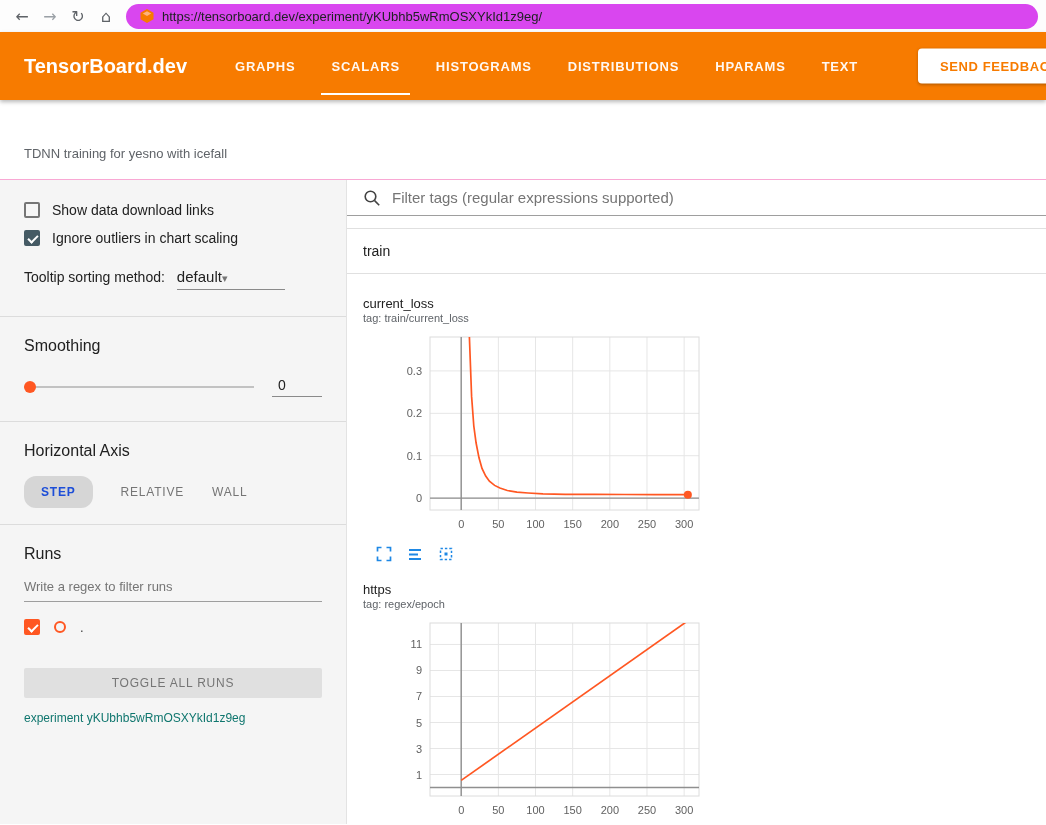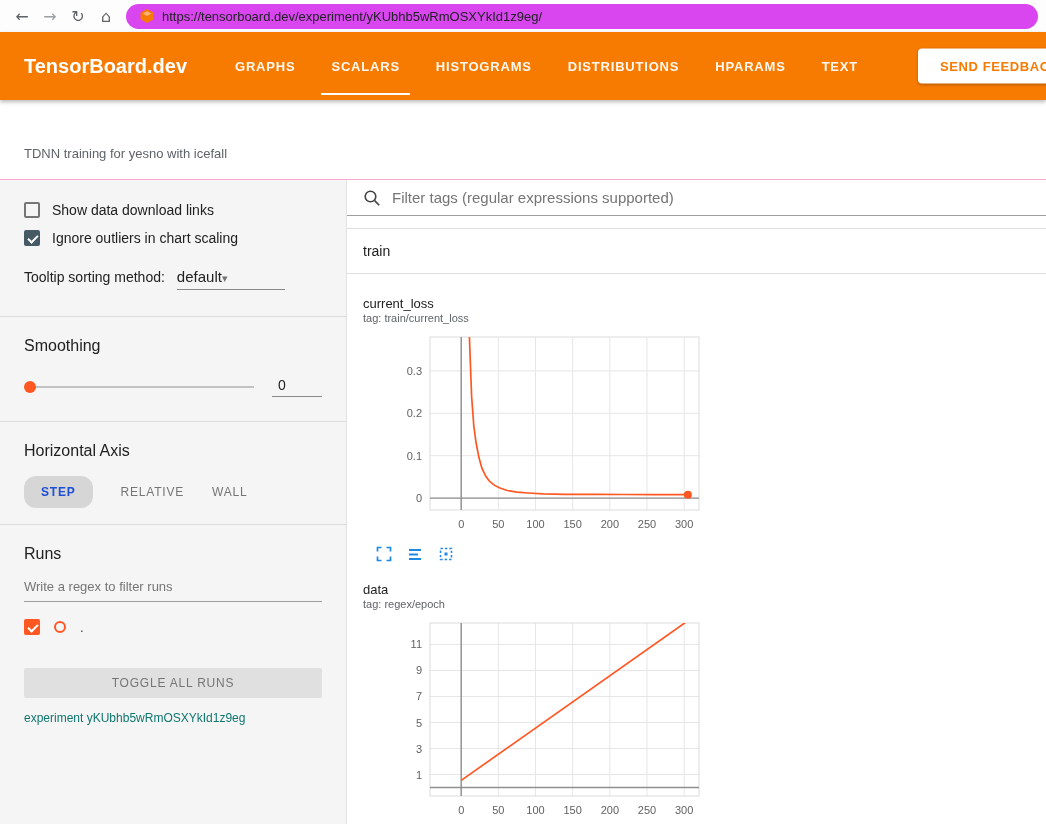--- a/index.html
+++ b/index.html
@@ -263,21 +263,21 @@
                     <rect x="2" y="12" width="12" height="2" fill="#1e88e5"></rect>
                   </svg>
                 </span>
                 <span>
                   <svg width="16" height="16" viewBox="0 0 16 16">
                     <rect x="2.5" y="2.5" width="11" height="11" fill="none" stroke="#1e88e5" stroke-width="1.5" stroke-dasharray="2.4 2"></rect>
                     <rect x="6.5" y="6.5" width="3" height="3" fill="#1e88e5"></rect>
                   </svg>
                 </span>
               </div></div>
-            <div class="chart-cell"><div class="chart-title">data</div><div class="chart-tag">tag: regex/epoch</div><svg width="340" height="204">
+            <div class="chart-cell"><div class="chart-title">https</div><div class="chart-tag">tag: regex/epoch</div><svg width="340" height="204">
                 <defs>
                   <clipPath id="clip1">
                     <rect x="67" y="5" width="269" height="173"></rect>
                   </clipPath>
                 </defs>
                 <rect x="67" y="5" width="269" height="173" fill="#ffffff" stroke="none"></rect>
                 <line x1="98.20994475138122" x2="98.20994475138122" y1="5" y2="178" stroke="#e6e6e6" stroke-width="1"></line>
                 <line x1="135.3646408839779" x2="135.3646408839779" y1="5" y2="178" stroke="#e6e6e6" stroke-width="1"></line>
                 <line x1="172.51933701657458" x2="172.51933701657458" y1="5" y2="178" stroke="#e6e6e6" stroke-width="1"></line>
                 <line x1="209.67403314917127" x2="209.67403314917127" y1="5" y2="178" stroke="#e6e6e6" stroke-width="1"></line>

